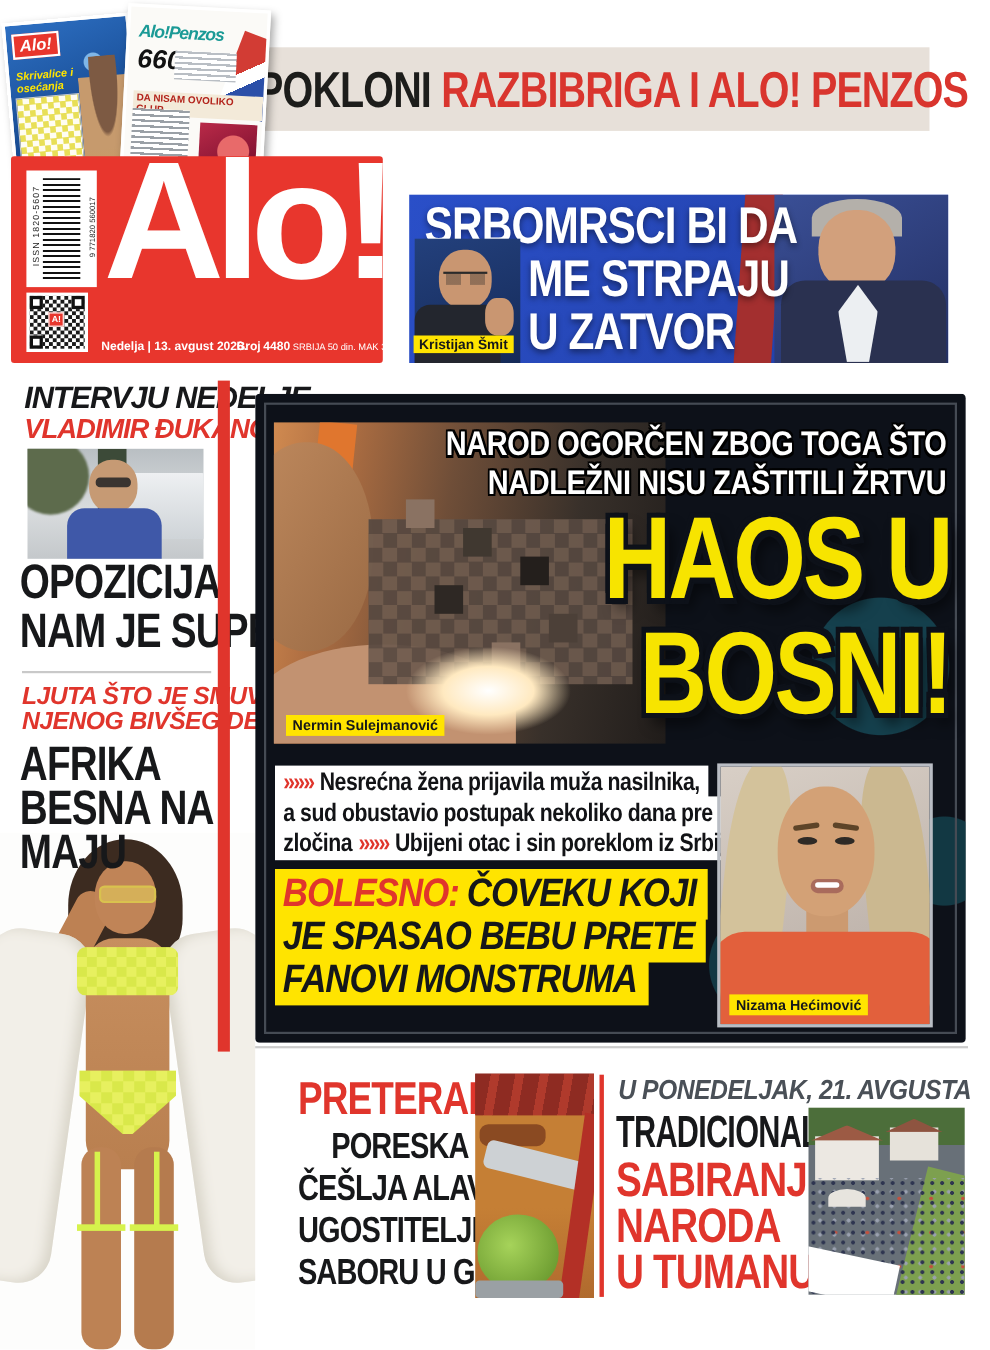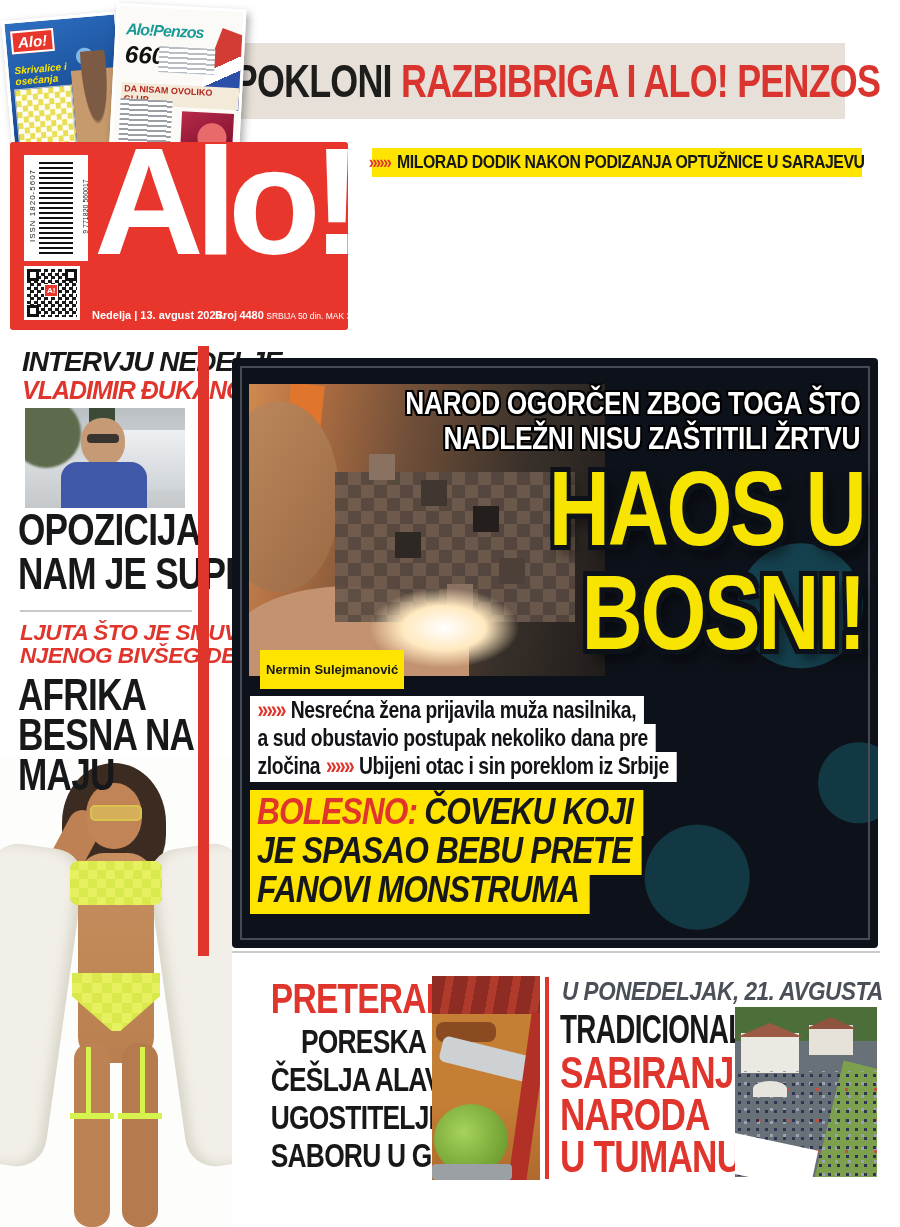--- a/index.html
+++ b/index.html
@@ -160,21 +160,21 @@
     background:linear-gradient(100deg,#d08a50 0%,#b06f42 16%,#6f4e38 42%,#38302a 72%,#211d1b 100%);}
   #selfie-photo .curtain{position:absolute;left:34px;top:0;width:34px;height:150px;background:#e0762e;transform:rotate(6deg);}
   #selfie-photo .face{position:absolute;left:-30px;top:18px;width:120px;height:190px;border-radius:48%;
     background:linear-gradient(120deg,#c08a5e,#9a6a44);}
   #selfie-photo .shoulder{position:absolute;left:-20px;bottom:-30px;width:240px;height:120px;border-radius:50% 50% 0 0;background:#c29271;}
   #selfie-photo .pixels{position:absolute;left:86px;top:88px;width:240px;height:150px;
     background:repeating-conic-gradient(#6e5b4e 0% 25%,#564840 0% 50%);background-size:26px 26px;opacity:.92;}
   .px{position:absolute;width:26px;height:26px;}
   #selfie-photo .glow{position:absolute;left:120px;bottom:8px;width:150px;height:80px;border-radius:50%;
     background:radial-gradient(closest-side,#fff,#ffe9c0 55%,transparent);}
-  .photo-label{background:#ffe400;color:#15171a;font-weight:800;font-size:13px;padding:12px 6px;white-space:nowrap;}
+  .photo-label{background:#ffe400;color:#15171a;font-weight:800;font-size:13px;padding:2px 6px;white-space:nowrap;}
   #nermin-label{position:absolute;left:28px;top:292px;}
   .outline-white{color:#fff;font-weight:800;letter-spacing:-.5px;white-space:nowrap;
     text-shadow:2px 0 #000,-2px 0 #000,0 2px #000,0 -2px #000,2px 2px #000,-2px -2px #000,2px -2px #000,-2px 2px #000;}
   #mk1,#mk2{position:absolute;font-size:31px;transform:scaleX(.85);transform-origin:right top;right:18px;}
   #mk1{top:28px;}
   #mk2{top:63px;}
   .haos{position:absolute;right:14px;color:#f7e400;font-weight:800;font-size:106px;letter-spacing:-3px;
     transform:scaleX(.8);transform-origin:right top;white-space:nowrap;line-height:100px;
     text-shadow:4px 0 #0d1119,-4px 0 #0d1119,0 4px #0d1119,0 -4px #0d1119,5px 5px #0d1119,-5px -5px #0d1119,5px -5px #0d1119,-5px 5px #0d1119,8px 10px 14px rgba(0,0,0,.55);}
   #haos1{top:100px;}
@@ -290,22 +290,38 @@
     <div id="alo-logo">Alo!</div>
     <div id="mast-dateline">Nedelja | 13. avgust 2026.</div>
     <div id="mast-issue">
       <span class="b">Broj</span>
       <span class="b">4480</span>
       <span>SRBIJA 50 din. MAK 30 den. CG 0.70 €. BIH 0.50 KM</span>
     </div>
   </div>
 
   <div class="abs noi" id="dodik">
-    <div id="dodik-kicker">
-      <span class="kt"><span class="chev">»»»</span><span>MILORAD DODIK NAKON PODIZANJA OPTUŽNICE U SARAJEVU</span></span>
+    <div id="dodik-blue">
+      <div id="flag-stripe"></div>
+      <div id="dodik-photo">
+        <div class="hair"></div>
+        <div class="face"></div>
+        <div class="suit"></div>
+        <div class="shirt"></div>
+      </div>
+      <div id="dodik-h1">SRBOMRSCI BI DA</div>
+      <div id="dodik-h2">ME STRPAJU</div>
+      <div id="dodik-h3">U ZATVOR</div>
+      <div id="smit-photo">
+        <div class="face"></div>
+        <div class="glasses"></div>
+        <div class="suit"></div>
+        <div class="hand"></div>
+      </div>
+      <div id="smit-label" class="noi">Kristijan Šmit</div>
     </div>
   </div>
 
   <div class="abs kick-black noi" id="iv-kicker">INTERVJU NEDELJE</div>
   <div class="abs kick-red noi" id="iv-name">VLADIMIR ĐUKANOVIĆ</div>
   <div class="abs noi" id="dj-photo">
     <div class="tree"></div>
     <div class="van"></div>
     <div class="door"></div>
     <div class="head"></div>
@@ -359,20 +375,34 @@
     <div id="mk1" class="outline-white">NAROD OGORČEN ZBOG TOGA ŠTO</div>
     <div id="mk2" class="outline-white">NADLEŽNI NISU ZAŠTITILI ŽRTVU</div>
     <div id="haos1" class="haos">HAOS U</div>
     <div id="haos2" class="haos">BOSNI!</div>
     <div id="sub1" class="substrip"><span class="chev">»»»</span><span>Nesrećna žena prijavila muža nasilnika,</span></div>
     <div id="sub2" class="substrip"><span>a sud obustavio postupak nekoliko dana pre</span></div>
     <div id="sub3" class="substrip"><span>zločina</span><span class="chev2">»»»</span><span>Ubijeni otac i sin poreklom iz Srbije</span></div>
     <div id="bol1" class="yellowstrip"><span class="redword">BOLESNO:</span><span>ČOVEKU KOJI</span></div>
     <div id="bol2" class="yellowstrip">JE SPASAO BEBU PRETE</div>
     <div id="bol3" class="yellowstrip">FANOVI MONSTRUMA</div>
+    <div id="nizama-photo">
+      <div class="hairL"></div>
+      <div class="hairR"></div>
+      <div class="neck"></div>
+      <div class="top"></div>
+      <div class="face"></div>
+      <div class="browL"></div>
+      <div class="browR"></div>
+      <div class="eyeL"></div>
+      <div class="eyeR"></div>
+      <div class="lips"></div>
+      <div class="smile"></div>
+      <div id="nizama-label" class="photo-label noi">Nizama Hećimović</div>
+    </div>
   </div>
 
   <div class="abs noi" id="bottom-divider"></div>
 
   <div class="abs noi" id="guca-head">
     <div id="guca-kicker">PRETERALI</div>
     <div class="guca-line">PORESKA</div>
     <div class="guca-line">ČEŠLJA ALAVE</div>
     <div class="guca-line">UGOSTITELJE NA</div>
     <div class="guca-line">SABORU U GUČI</div>

